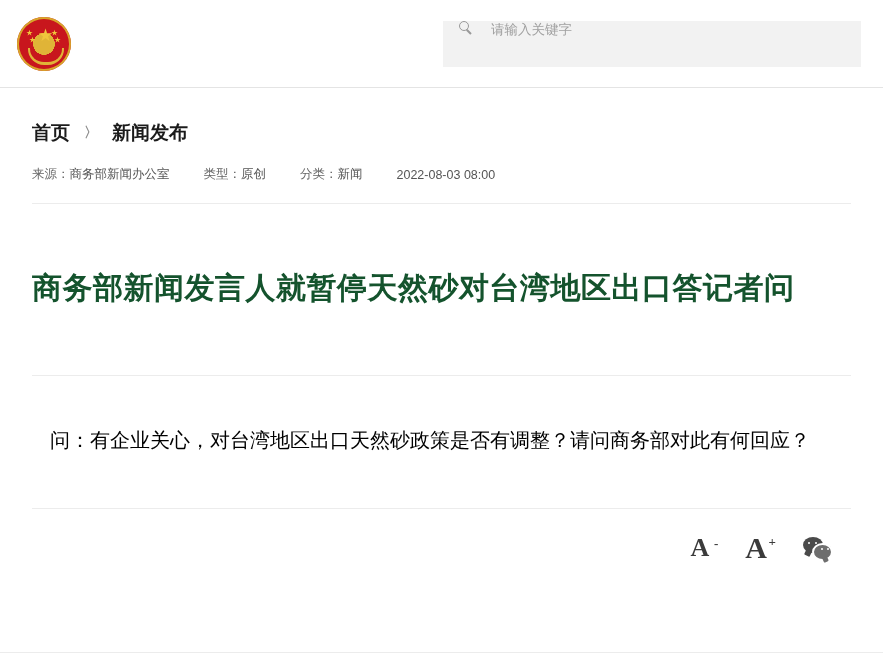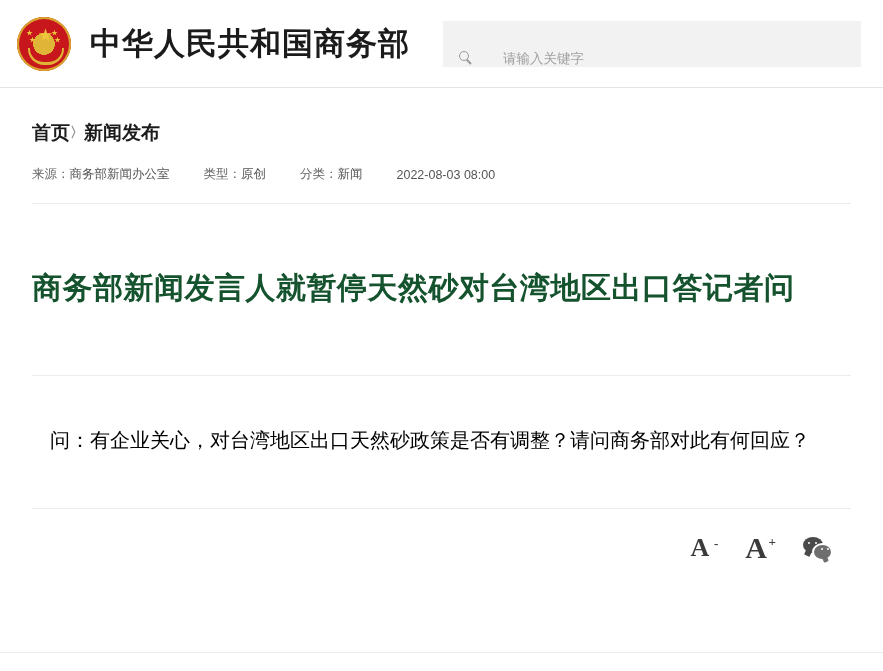--- a/index.html
+++ b/index.html
@@ -97,24 +97,23 @@
     margin-top: 4px;
     line-height: 12px;
   }
 
   .search-box {
     margin-left: auto;
     width: 418px;
     height: 46px;
     background: #f2f2f2;
     display: flex;
-    align-items: flex-end;
+    align-items: flex-start;
     padding: 0 16px;
     box-sizing: border-box;
-    gap: 12px;
   }
   .search-icon {
     width: 16px; height: 16px;
     flex: 0 0 16px;
     position: relative;
     margin-right: 14px;
   }
   .search-icon i {
     position: absolute;
     left: 0; top: 0;
@@ -142,20 +141,21 @@
   }
   .search-input::placeholder { color: #a0a0a0; }
 
   
   .content {
     padding: 0 32px;
   }
   .breadcrumb {
     display: flex;
     align-items: center;
+    gap: 14px;
     padding: 32px 0 20px 0;
   }
   .crumb {
     font-size: 19px;
     font-weight: bold;
     color: #1b1b1b;
     font-family: "Liberation Sans", sans-serif;
   }
   .crumb-sep {
     color: #8a8a8a;
@@ -295,21 +295,20 @@
     <div class="stars-small">
       <span class="s1">★</span>
       <span class="s2">★</span>
       <span class="s3">★</span>
       <span class="s4">★</span>
     </div>
     <div class="ribbon"></div>
   </div>
 
   <div class="titles">
-    <div class="title-cn">中华人民共和国商务部</div>
   </div>
 
   <div class="search-box">
     <span class="search-icon">
         <i></i>
       </span>
     <input class="search-input" type="text" placeholder="请输入关键字" style="">
   </div>
 </div>
 

